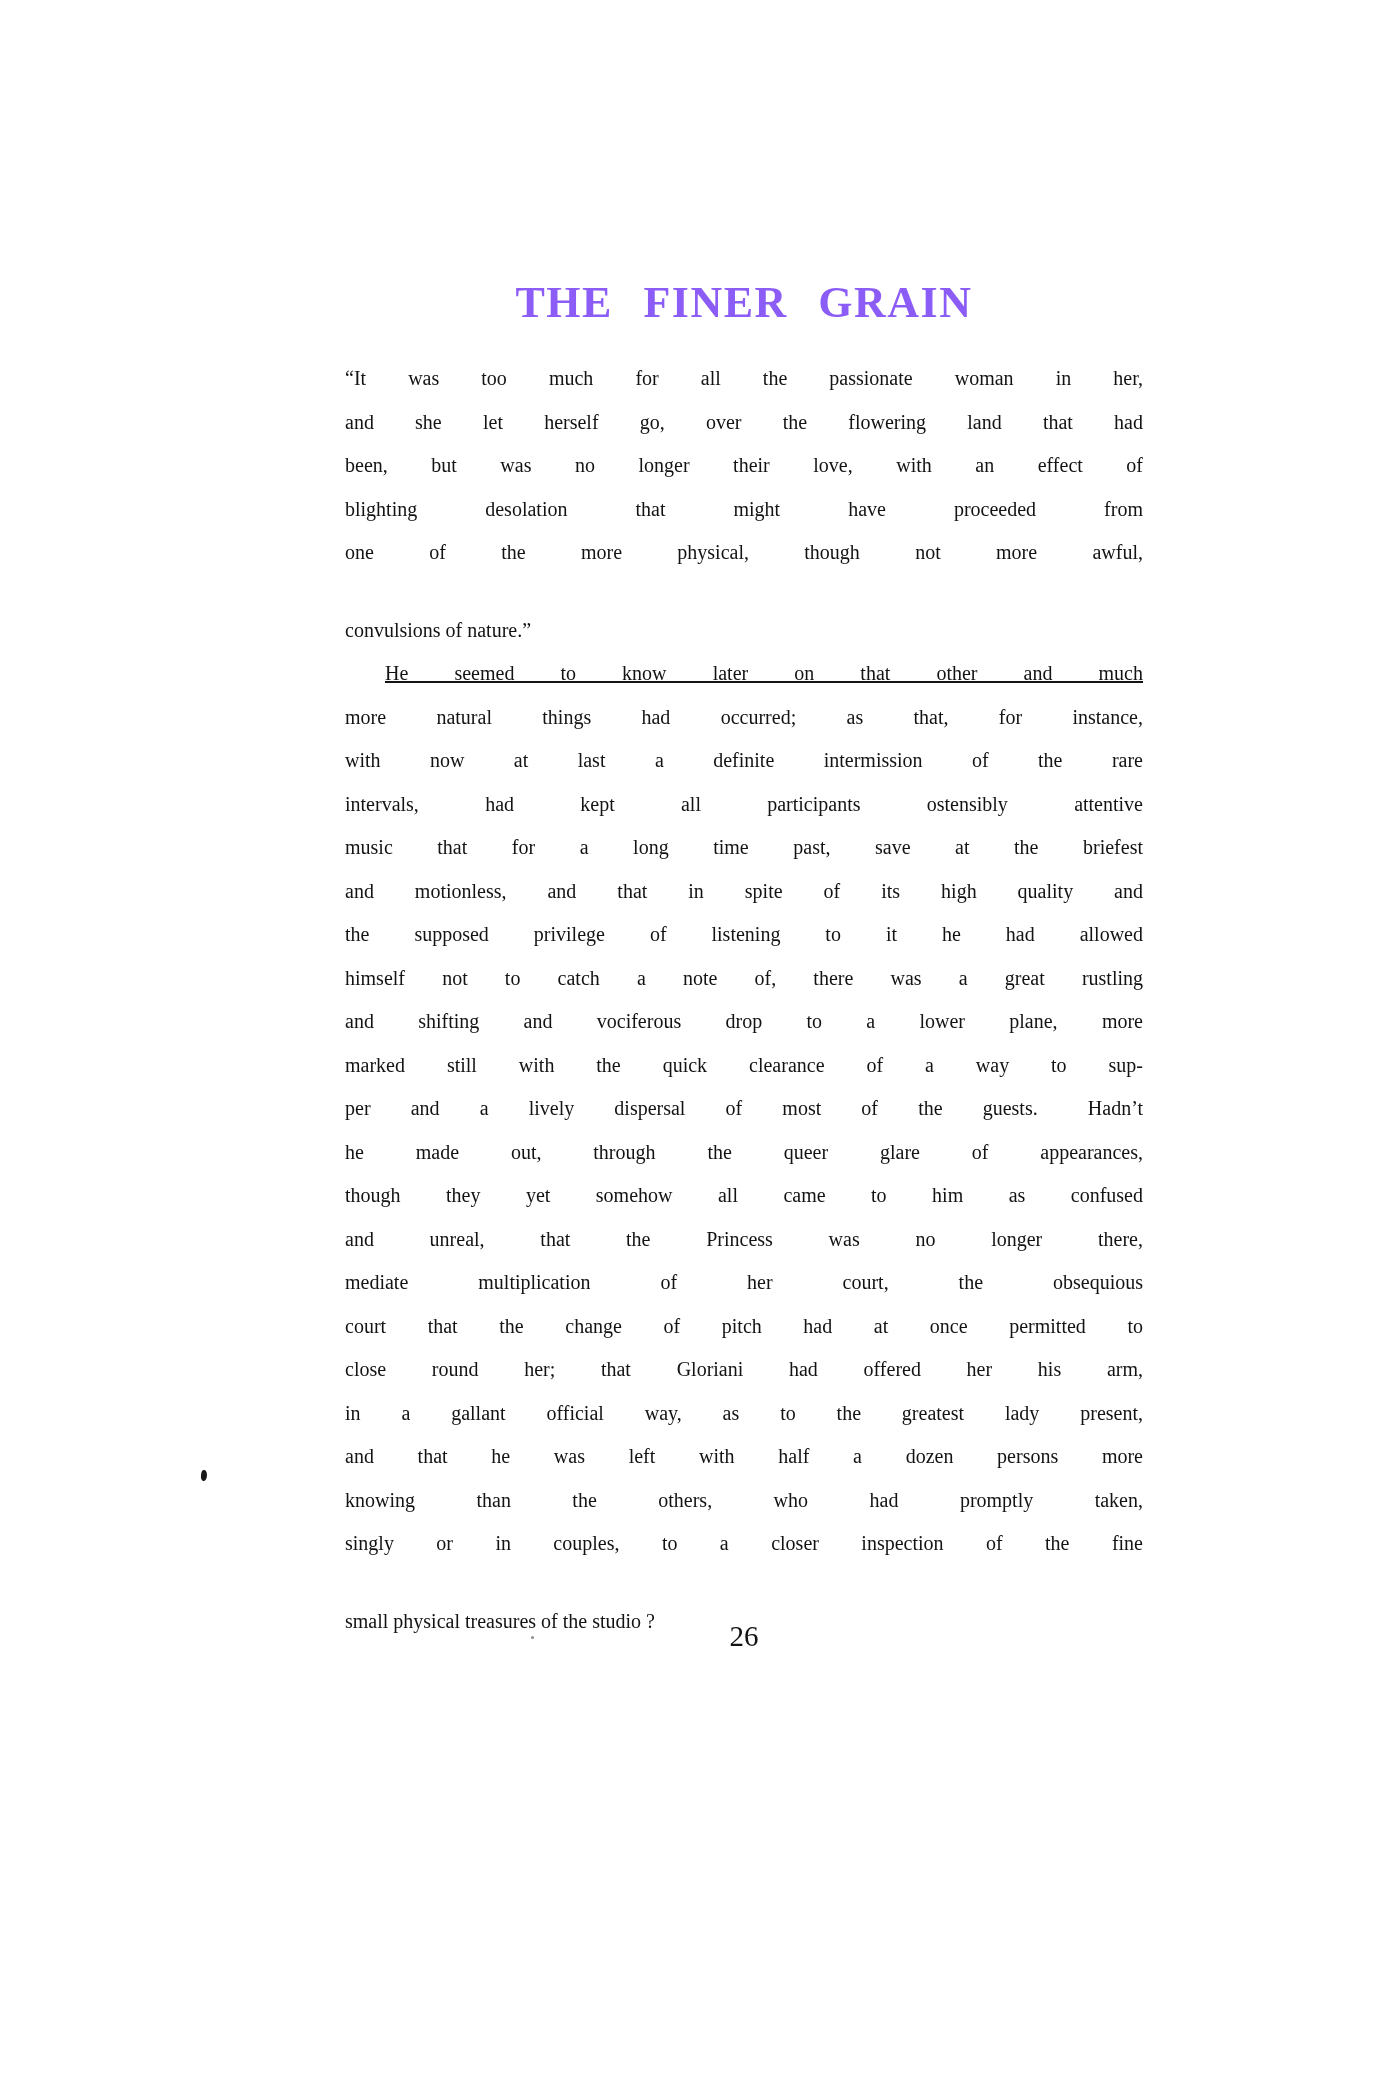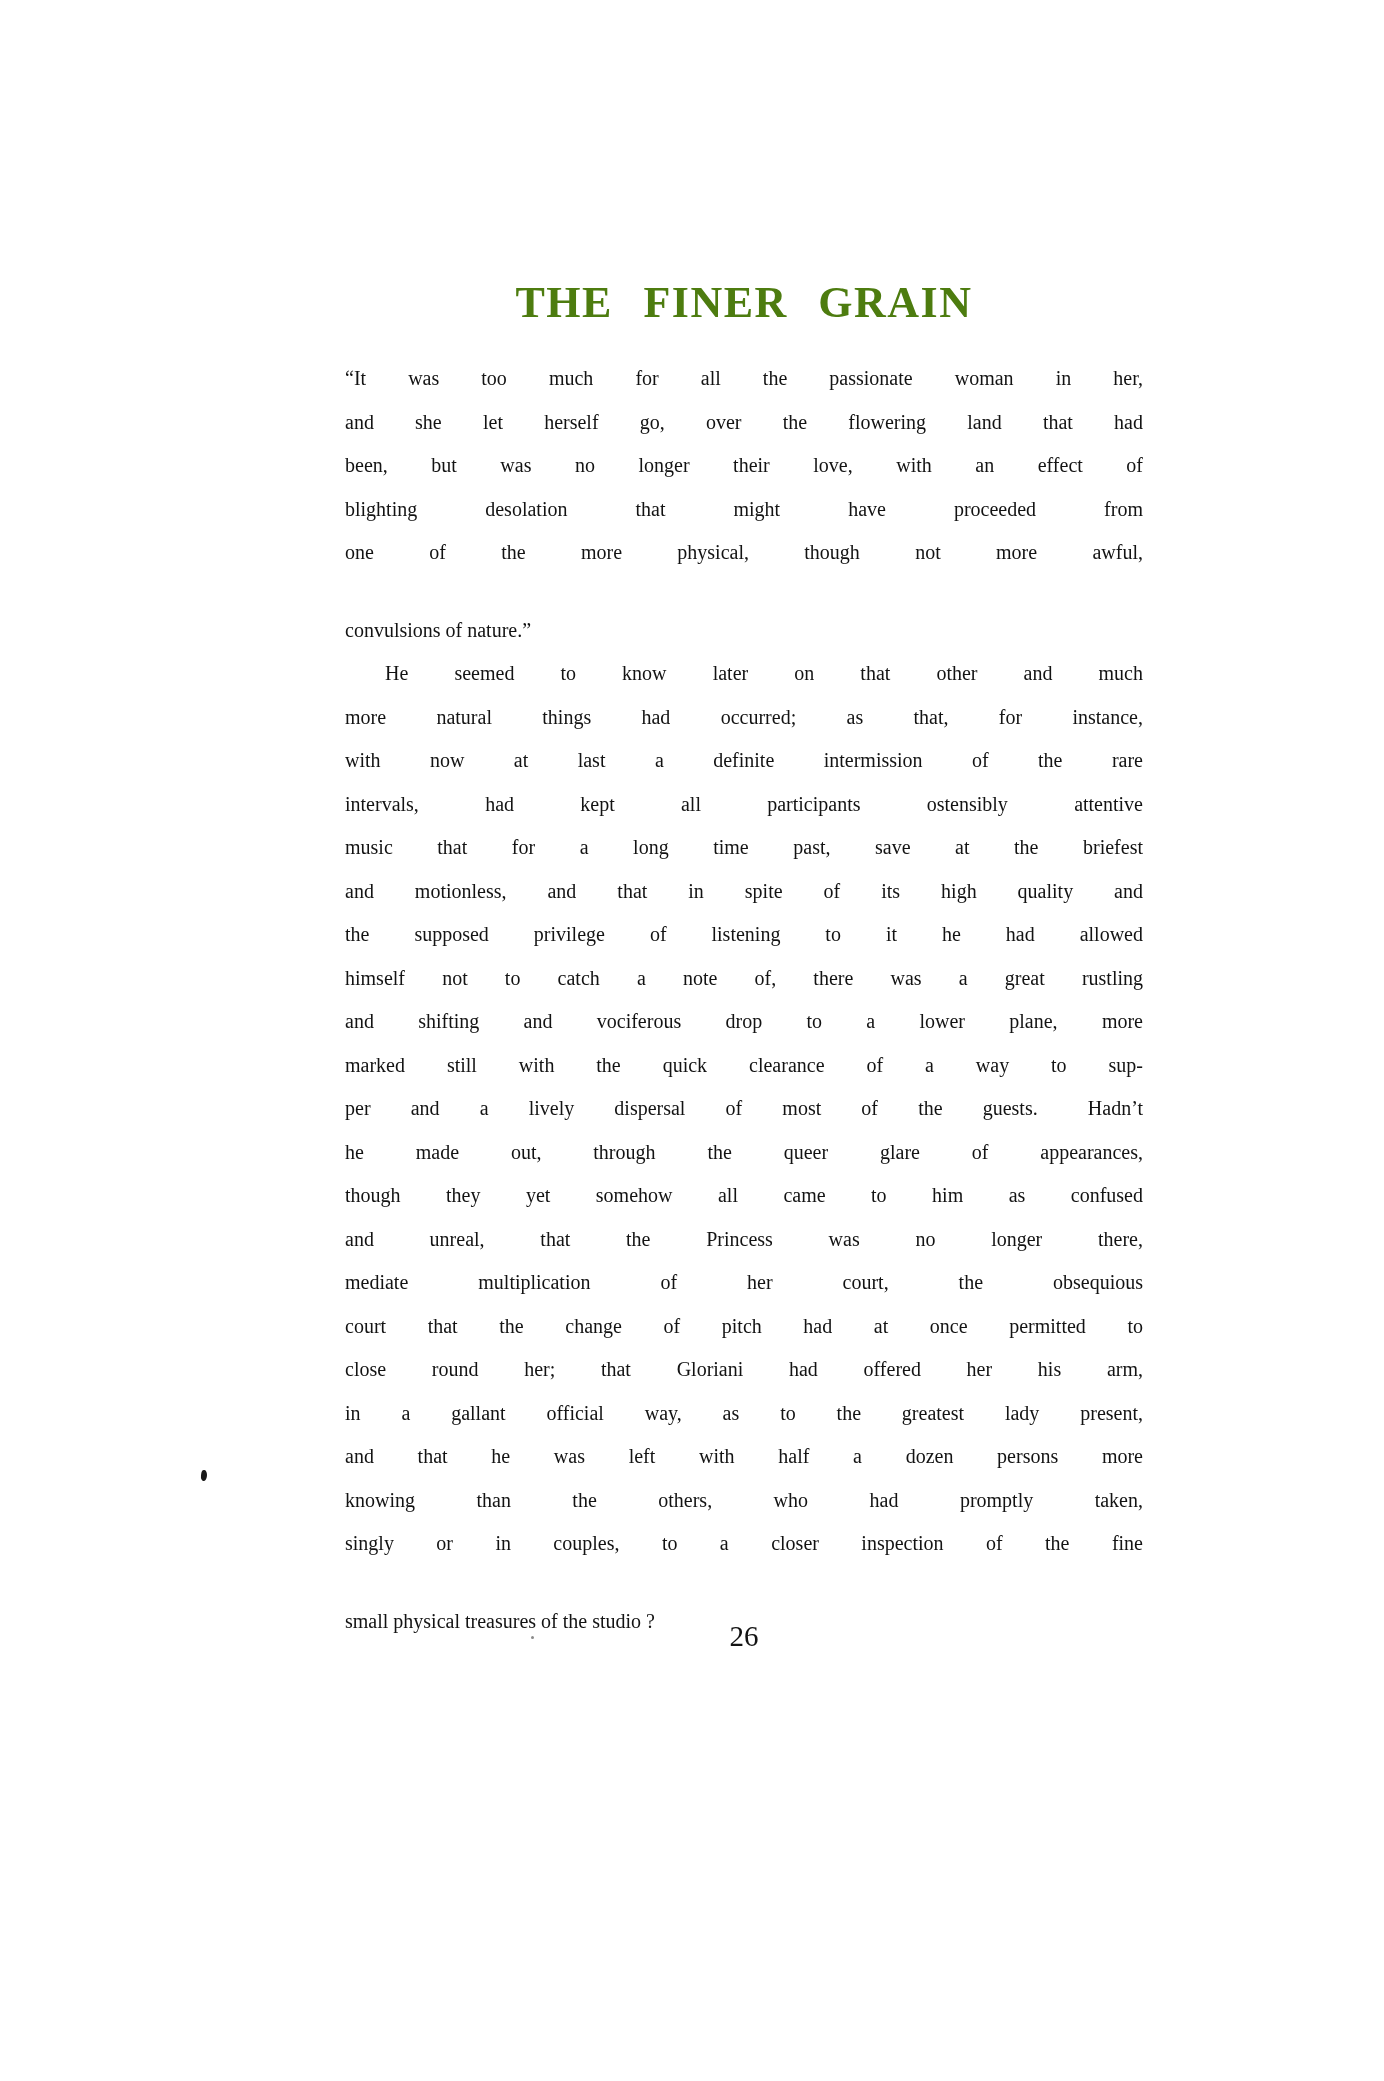--- a/index.html
+++ b/index.html
@@ -16,41 +16,42 @@
     position: absolute;
     left: 345px;
     top: 281px;
     width: 798px;
     text-align: center;
     font-weight: bold;
     font-size: 44px;
     line-height: 1;
     letter-spacing: 1.5px;
     word-spacing: 18px;
-    color: #4d7c0f;
+    color: #8b5cf6;
   }
   .bodytext {
     position: absolute;
     left: 345px;
     top: 357px;
     width: 798px;
     font-size: 20px;
     line-height: 43.5px;
     color: #131313;
   }
   .line {
     text-align: justify;
     text-align-last: justify;
   }
   .line.lastline {
     text-align-last: left;
     margin-top: 34px;
   }
   .line.indent {
     text-indent: 40px;
+    text-decoration: underline;
   }
   .pagenum {
     position: absolute;
     left: 345px;
     top: 1622px;
     width: 798px;
     text-align: center;
     font-size: 29px;
     line-height: 1;
     color: #131313;

